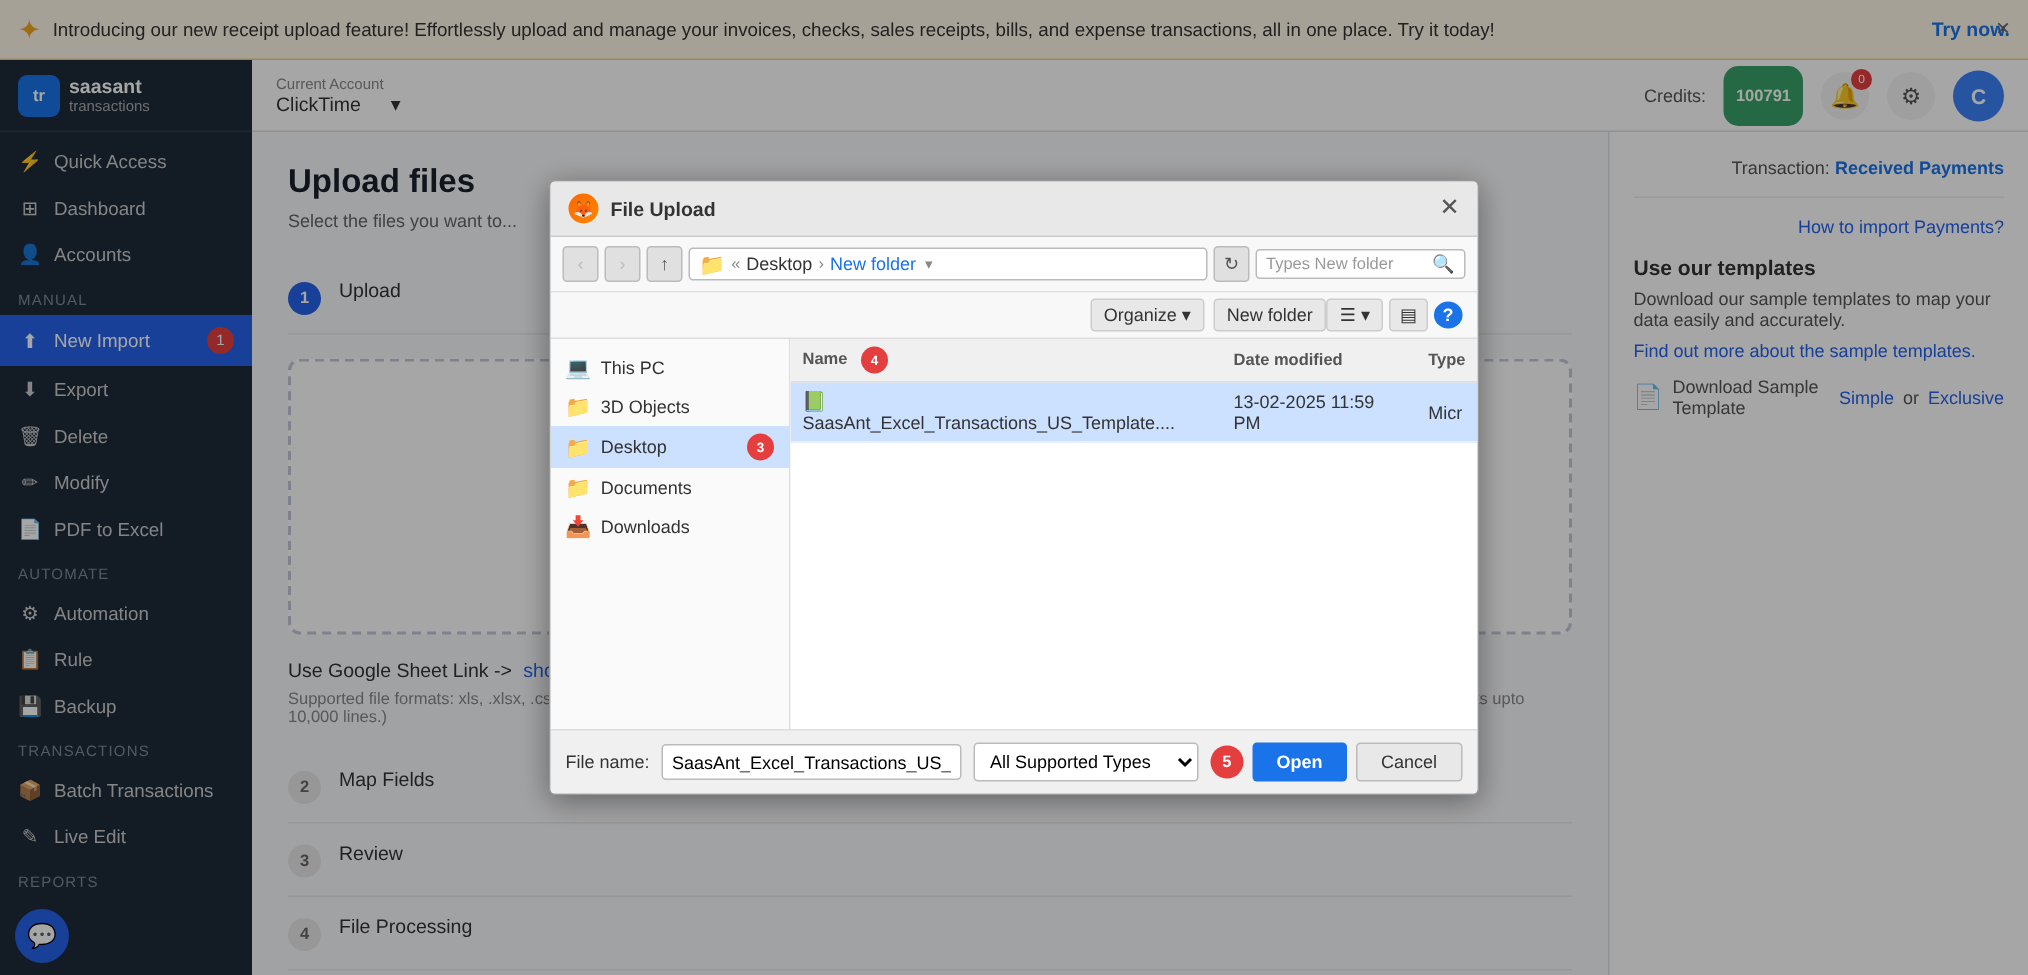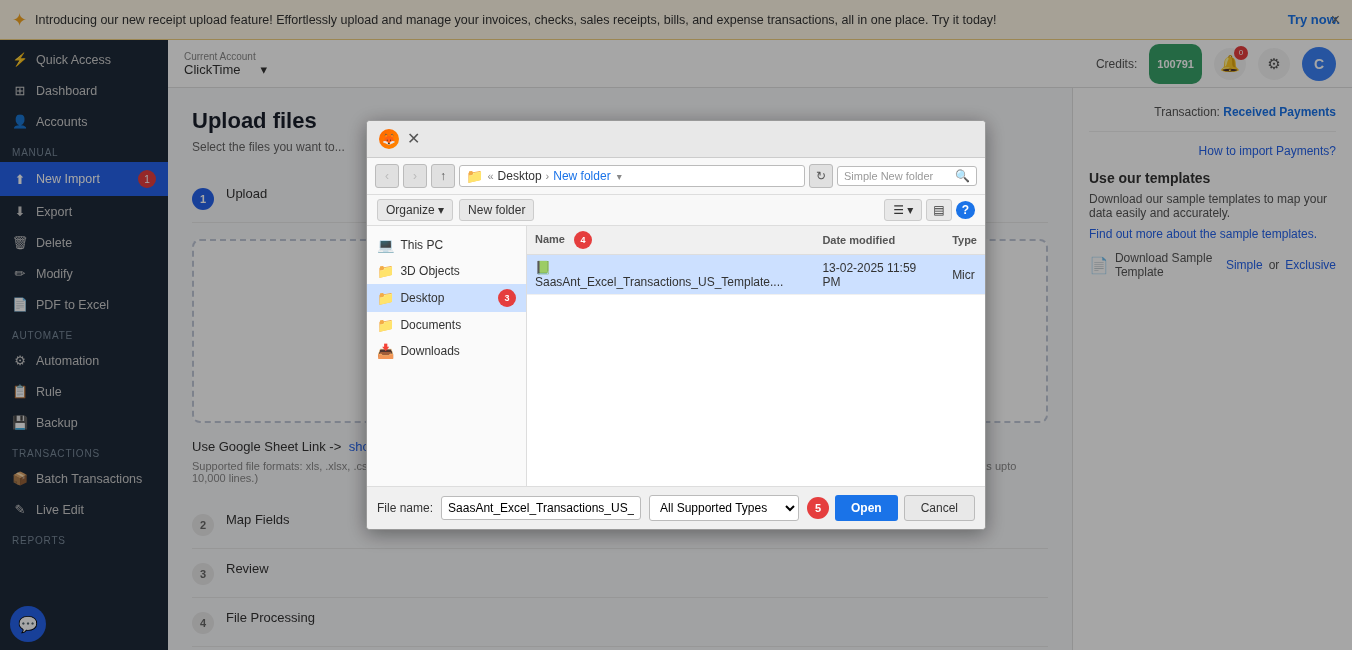--- a/index.html
+++ b/index.html
@@ -321,20 +321,27 @@
 <div class="top-banner">
   <span class="banner-star">✦</span>
   <span class="banner-text">Introducing our new receipt upload feature! Effortlessly upload and manage your invoices, checks, sales receipts, bills, and expense transactions, all in one place. Try it today!</span>
   <a class="banner-link">Try now.</a>
   <span class="banner-close">×</span>
 </div>
 
 <div class="app-layout">
 
   <div class="sidebar">
+    <div class="sidebar-logo">
+      <div class="logo-icon">tr</div>
+      <div>
+        <div class="logo-text">saasant</div>
+        <div class="logo-sub">transactions</div>
+      </div>
+    </div>
     <div class="sidebar-nav">
 
       <div class="sidebar-item">
         <span class="icon">⚡</span>
         <span>Quick Access</span>
       </div>
       <div class="sidebar-item">
         <span class="icon">⊞</span>
         <span>Dashboard</span>
       </div>
@@ -497,43 +504,44 @@
       </div>
     </div>
   </div>
 </div>
 
 <div class="modal-overlay">
   <div class="modal">
 
     <div class="modal-titlebar">
       <div class="modal-ff-icon">🦊</div>
+      <span class="modal-title-text">File Upload</span>
       <span class="modal-close">✕</span>
     </div>
 
     <div class="modal-toolbar">
       <div class="nav-btn disabled">‹</div>
       <div class="nav-btn disabled">›</div>
       <div class="nav-btn">↑</div>
       <div class="path-bar">
         <span class="path-icon">📁</span>
         <span style="color:#888;font-size:11px;">«</span>
         <span>Desktop</span>
         <span style="color:#888;font-size:11px;">›</span>
         <span style="color:#1a73e8;">New folder</span>
         <span class="path-dropdown">▾</span>
       </div>
       <div class="refresh-btn">↻</div>
       <div class="search-bar">
-        <span style="font-size:11px;color:#999;">Simple New folder</span>
+        <span style="font-size:11px;color:#999;">Types New folder</span>
         <span style="margin-left:auto;color:#888;">🔍</span>
       </div>
     </div>
 
-    <div style="background:#f8f8f8;border-bottom:1px solid #ddd;padding:4px 10px;display:flex;align-items:center;justify-content:space-between;">
+    <div style="background:#f8f8f8;border-bottom:1px solid #ddd;padding:4px 10px;display:flex;align-items:center;justify-content:flex-end;">
       <div style="display:flex;align-items:center;gap:6px;">
         <span style="font-size:12px;color:#333;cursor:pointer;padding:3px 8px;background:#e8e8e8;border:1px solid #ccc;border-radius:3px;">
           Organize ▾
         </span>
         <span style="font-size:12px;color:#333;cursor:pointer;padding:3px 8px;background:#e8e8e8;border:1px solid #ccc;border-radius:3px;">
           New folder
         </span>
       </div>
       <div style="display:flex;align-items:center;gap:4px;">
         <span style="font-size:12px;color:#333;cursor:pointer;padding:3px 8px;background:#e8e8e8;border:1px solid #ccc;border-radius:3px;">☰ ▾</span>

